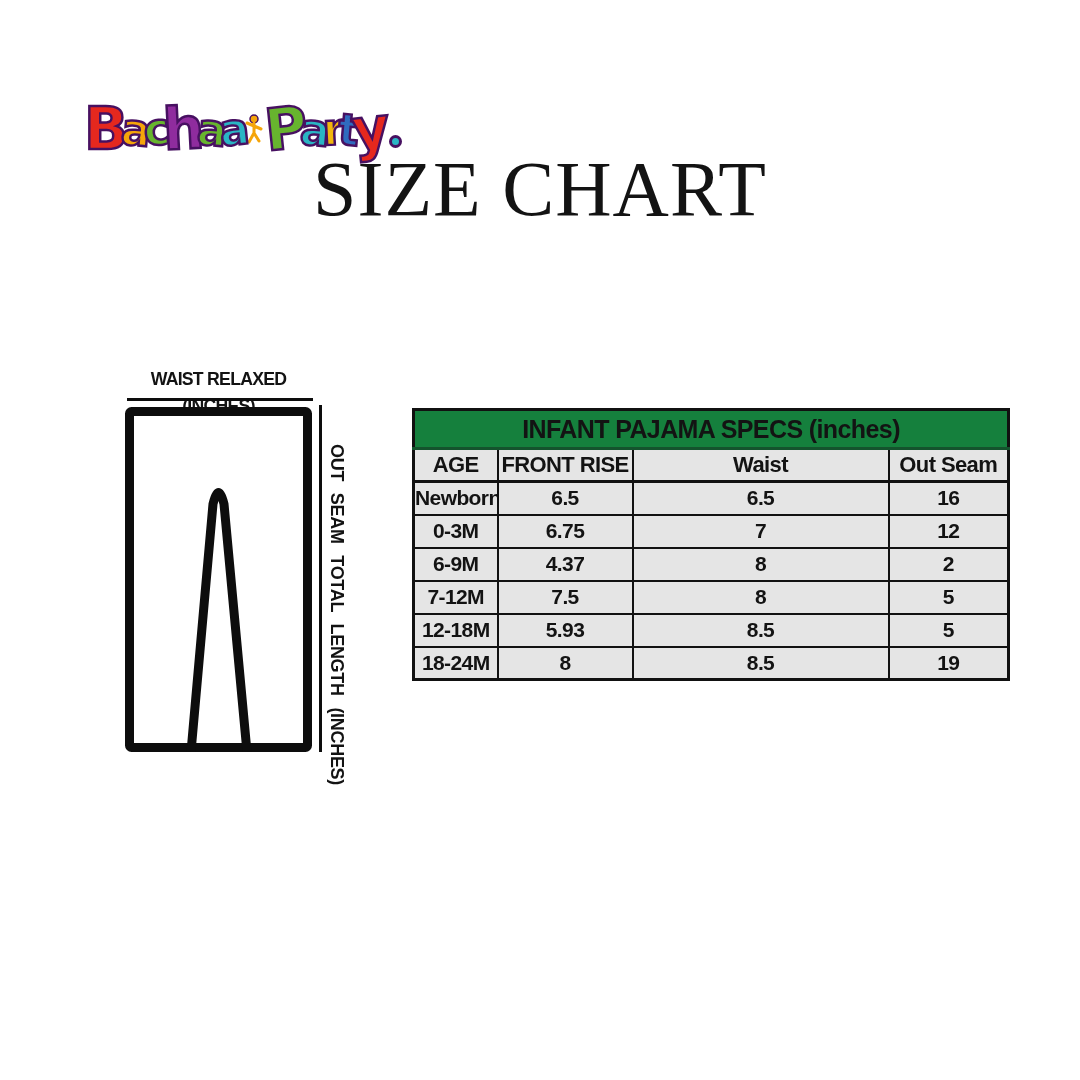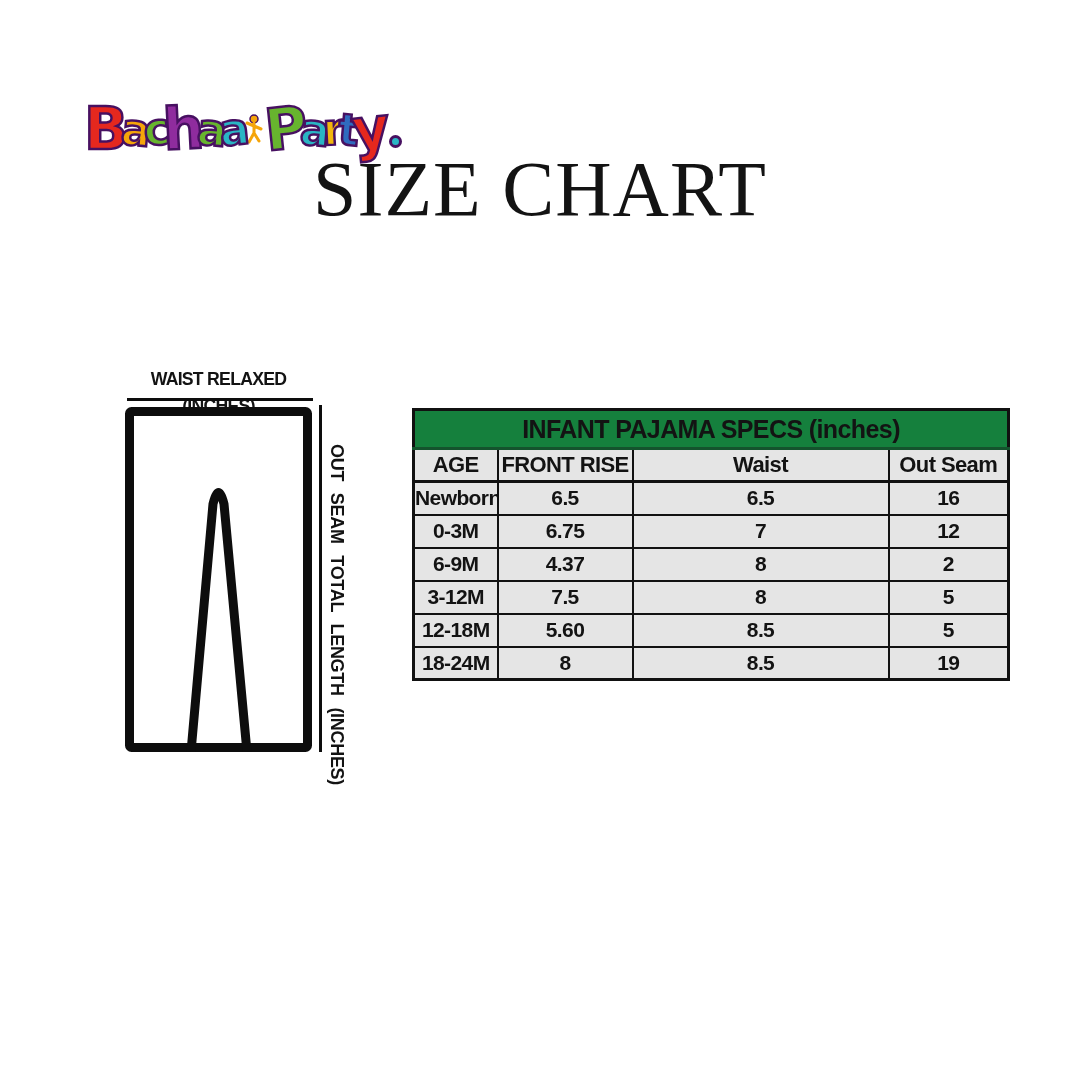--- a/index.html
+++ b/index.html
@@ -159,28 +159,28 @@
         <td>7</td>
         <td>12</td>
       </tr>
       <tr>
         <td>6-9M</td>
         <td>4.37</td>
         <td>8</td>
         <td>2</td>
       </tr>
       <tr>
-        <td>3-12M</td>
+        <td>7-12M</td>
         <td>7.5</td>
         <td>8</td>
         <td>5</td>
       </tr>
       <tr>
         <td>12-18M</td>
-        <td>5.60</td>
+        <td>5.93</td>
         <td>8.5</td>
         <td>5</td>
       </tr>
       <tr>
         <td>18-24M</td>
         <td>8</td>
         <td>8.5</td>
         <td>19</td>
       </tr>
     </tbody>

